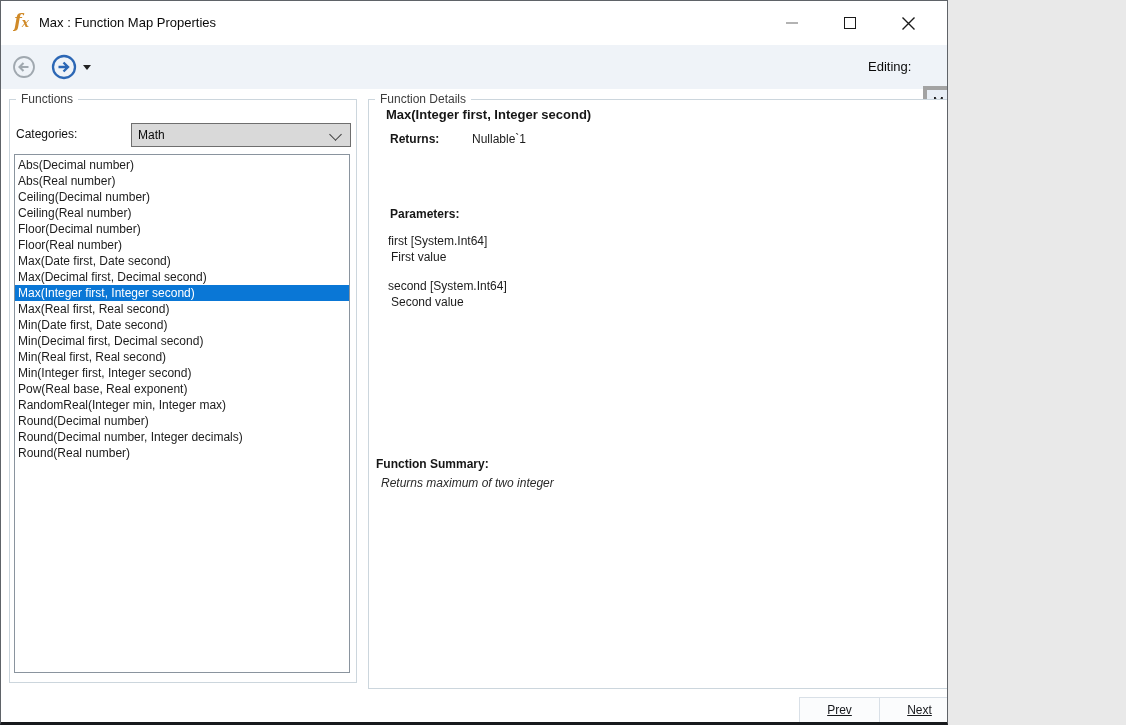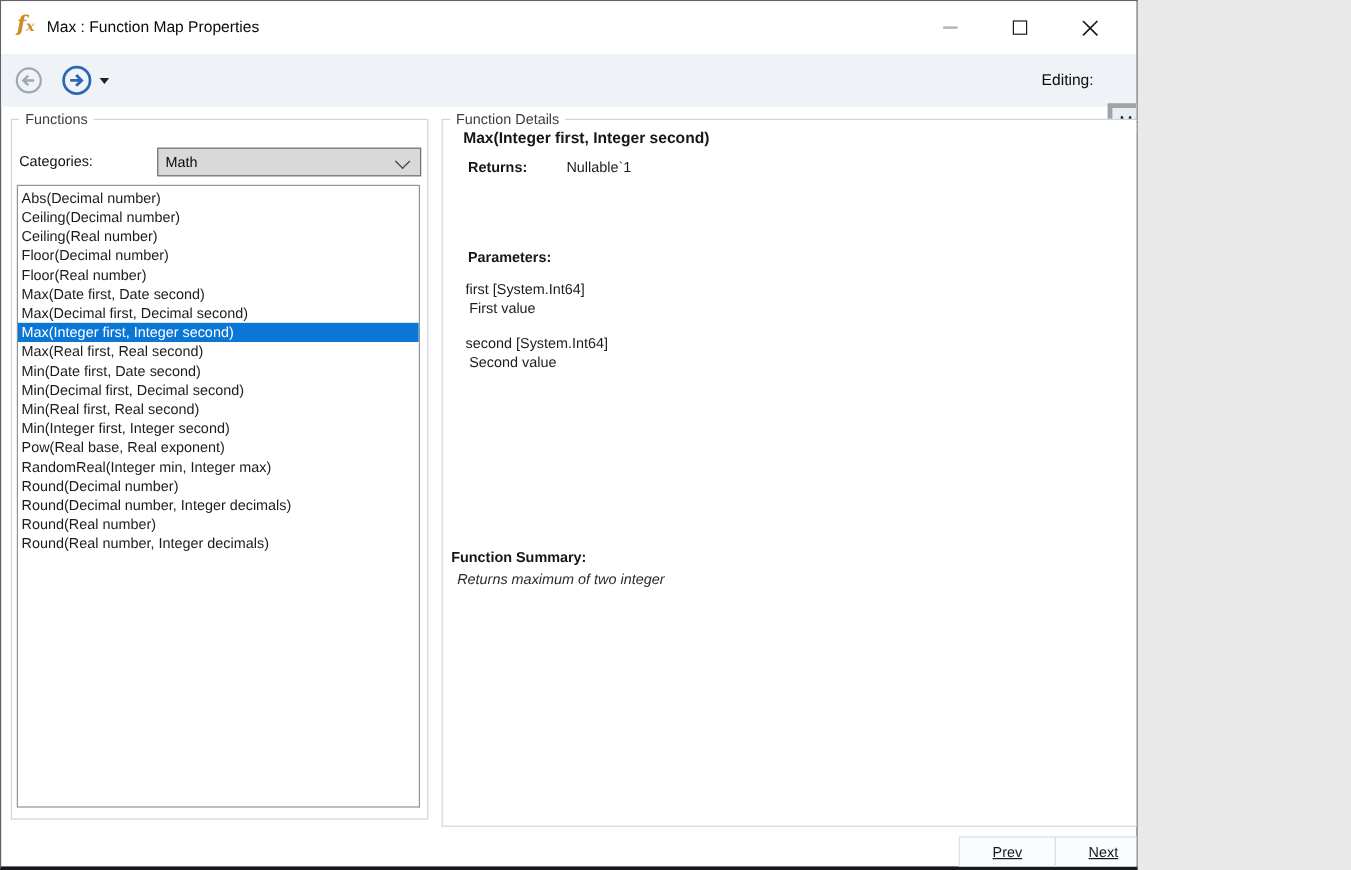--- a/index.html
+++ b/index.html
@@ -112,38 +112,38 @@
 
   <div class="groupbox" id="functions-box">
     <span class="groupbox-label">Functions</span>
     <span class="categories-label">Categories:</span>
     <div class="category-combo">
       <span class="value">Math</span>
       <div class="chevron-down"></div>
     </div>
     <div class="function-list" id="function-list">
         <div class="item">Abs(Decimal number)</div>
+        <div class="item">Abs(Real number)</div>
         <div class="item">Ceiling(Decimal number)</div>
         <div class="item">Ceiling(Real number)</div>
         <div class="item">Floor(Decimal number)</div>
         <div class="item">Floor(Real number)</div>
         <div class="item">Max(Date first, Date second)</div>
         <div class="item">Max(Decimal first, Decimal second)</div>
         <div class="item selected">Max(Integer first, Integer second)</div>
         <div class="item">Max(Real first, Real second)</div>
         <div class="item">Min(Date first, Date second)</div>
         <div class="item">Min(Decimal first, Decimal second)</div>
         <div class="item">Min(Real first, Real second)</div>
         <div class="item">Min(Integer first, Integer second)</div>
         <div class="item">Pow(Real base, Real exponent)</div>
         <div class="item">RandomReal(Integer min, Integer max)</div>
         <div class="item">Round(Decimal number)</div>
         <div class="item">Round(Decimal number, Integer decimals)</div>
         <div class="item">Round(Real number)</div>
-        <div class="item">Round(Real number, Integer decimals)</div>
       </div>
   </div>
 
   <div class="groupbox" id="details-box">
     <span class="groupbox-label">Function Details</span>
     <div class="signature">Max(Integer first, Integer second)</div>
     <span class="returns-label">Returns:</span>
     <span class="returns-value">Nullable`1</span>
     <span class="params-label">Parameters:</span>
     <div class="params" id="params-container">

